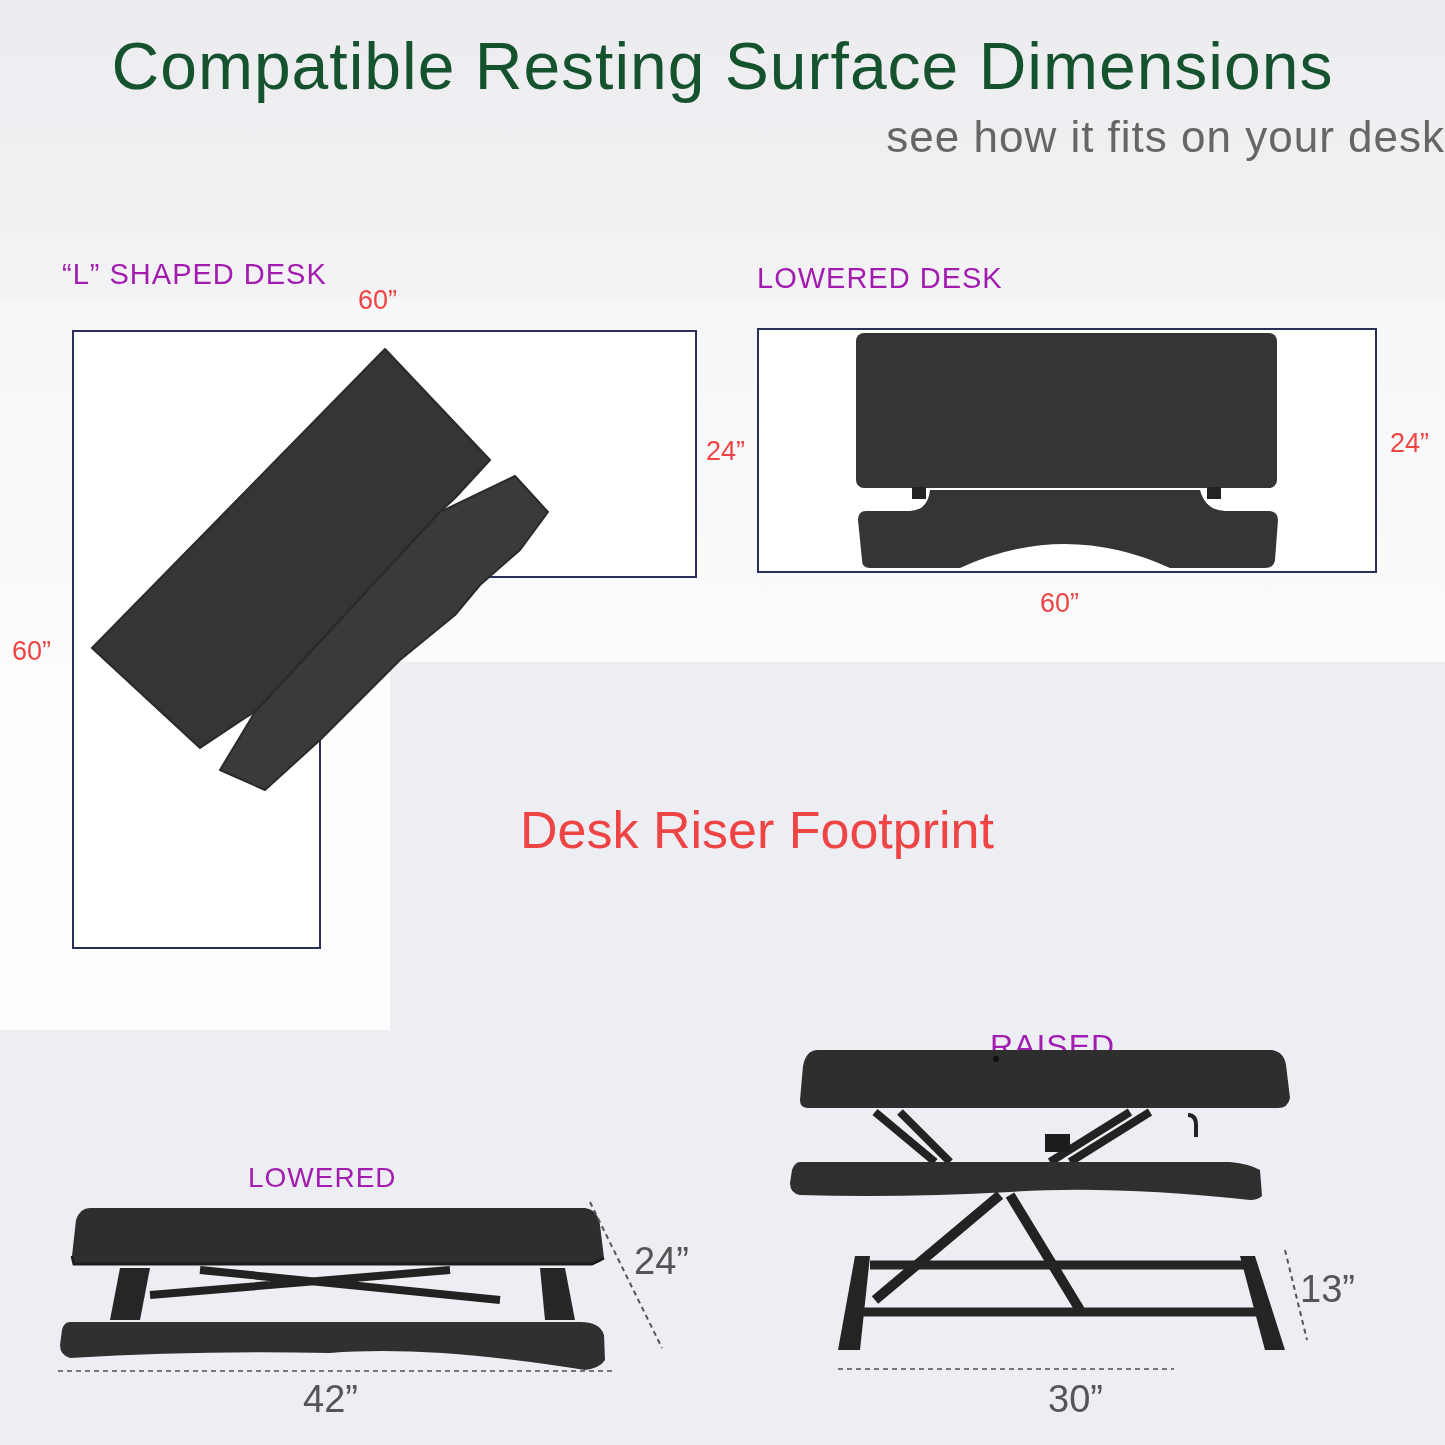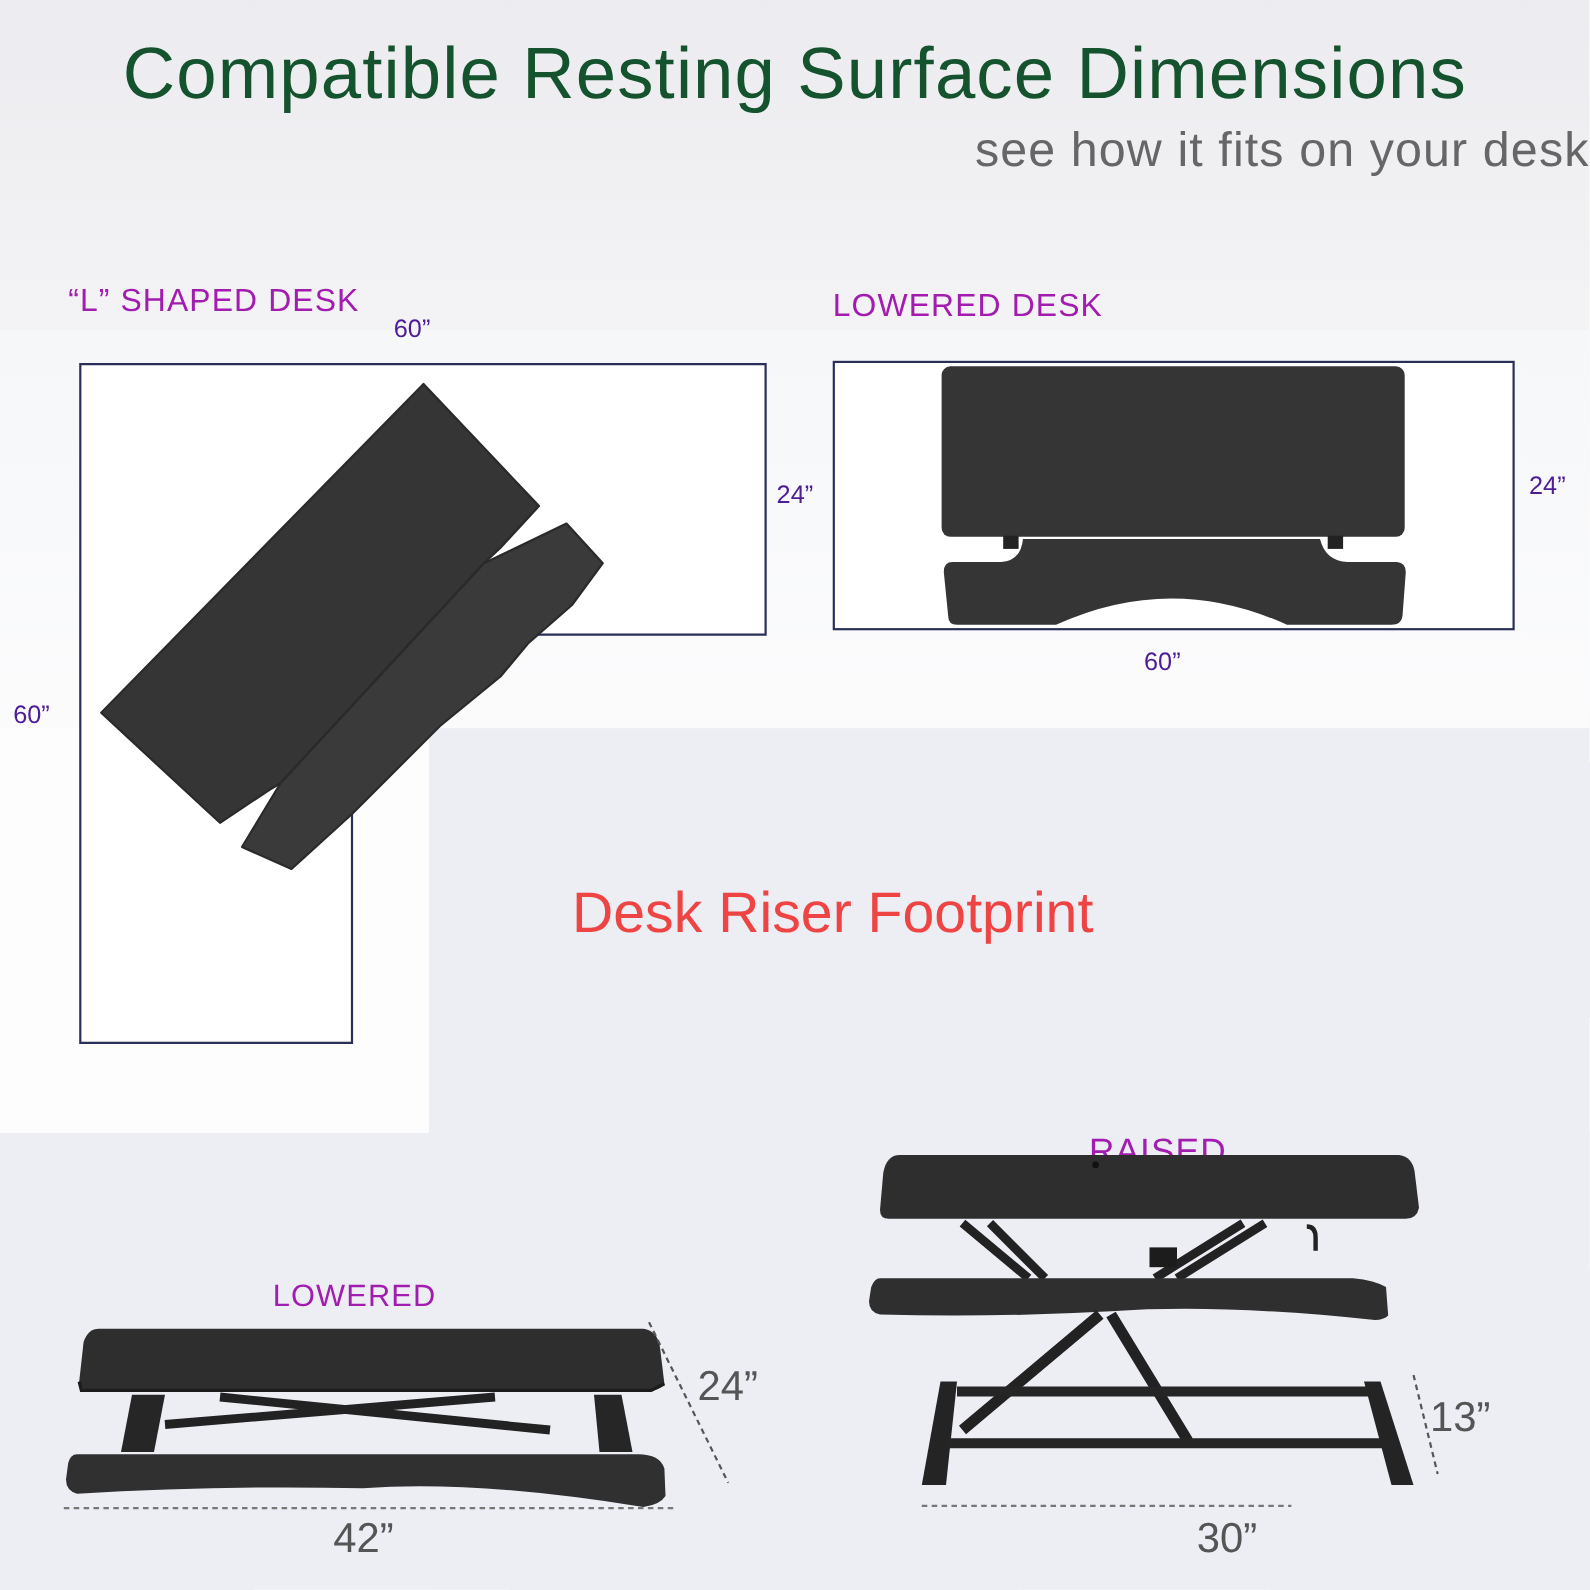--- a/index.html
+++ b/index.html
@@ -3,21 +3,21 @@
 <meta charset="utf-8">
 <style>
   html,body{margin:0;padding:0;}
   body{width:1445px;height:1445px;position:relative;overflow:hidden;
        font-family:"Liberation Sans",sans-serif;
        background:linear-gradient(180deg,#ececf0 0%,#f3f3f5 20%,#f6f7f9 40%,#f1f1f5 60%,#e9e9f0 100%);}
   .abs{position:absolute;}
   .title{left:0;width:1445px;top:28px;text-align:center;font-size:66px;color:#14532d;letter-spacing:1px;font-weight:400;}
   .subtitle{left:0;width:1445px;top:112px;text-align:right;font-size:44px;color:#666;font-weight:300;letter-spacing:1px;}
   .label{font-size:29px;color:#a21caf;letter-spacing:1px;}
-  .dim{font-size:23px;color:#4c1d95;}
+  .dim{font-size:27px;color:#ef4444;}
   .dim-big{font-size:38px;color:#555;font-weight:300;}
   .whitepanel{background:#fdfdfd;}
   .bluepanel{background:#eceef4;}
   .outline{border:2px solid #2a2f5a;box-sizing:border-box;}
   .heading2{font-size:52px;color:#ef4444;left:520px;top:800px;}
   svg{position:absolute;overflow:visible;}
 </style>
 </head>
 <body>
 
@@ -77,14 +77,14 @@
   <rect x="1045" y="1134" width="25" height="18" fill="#1c1c1c"></rect>
   <path d="M1188 1115 q8 0 8 10 v12" stroke="#222" stroke-width="4" fill="none"></path>
   <path d="M800 1162 H1230 Q1250 1164 1260 1170 L1262 1196 Q1258 1200 1250 1200 Q1110 1185 1010 1192 Q900 1198 800 1195 Q790 1193 790 1183 L792 1170 Q795 1162 800 1162 Z" fill="#2f2f2f"></path>
   <path d="M1000 1195 L875 1300 M1010 1195 L1080 1310" stroke="#222" stroke-width="10"></path>
   <path d="M855 1256 H870 L860 1350 H838 Z" fill="#242424"></path>
   <path d="M1240 1256 H1255 L1285 1350 H1265 Z" fill="#242424"></path>
   <path d="M870 1265 H1245 M860 1312 H1270" stroke="#252525" stroke-width="9"></path>
   <line x1="838" y1="1369" x2="1174" y2="1369" stroke="#777" stroke-width="2" stroke-dasharray="5,4"></line>
   <line x1="1285" y1="1250" x2="1307" y2="1340" stroke="#555" stroke-width="2" stroke-dasharray="5,4"></line>
 </svg>
-<div class="abs dim-big" style="left:1048px;top:1378px;margin-left:40px;">30”</div>
+<div class="abs dim-big" style="left:1048px;top:1378px;">30”</div>
 <div class="abs dim-big" style="left:1300px;top:1268px;">13”</div>
 
 </body></html>

